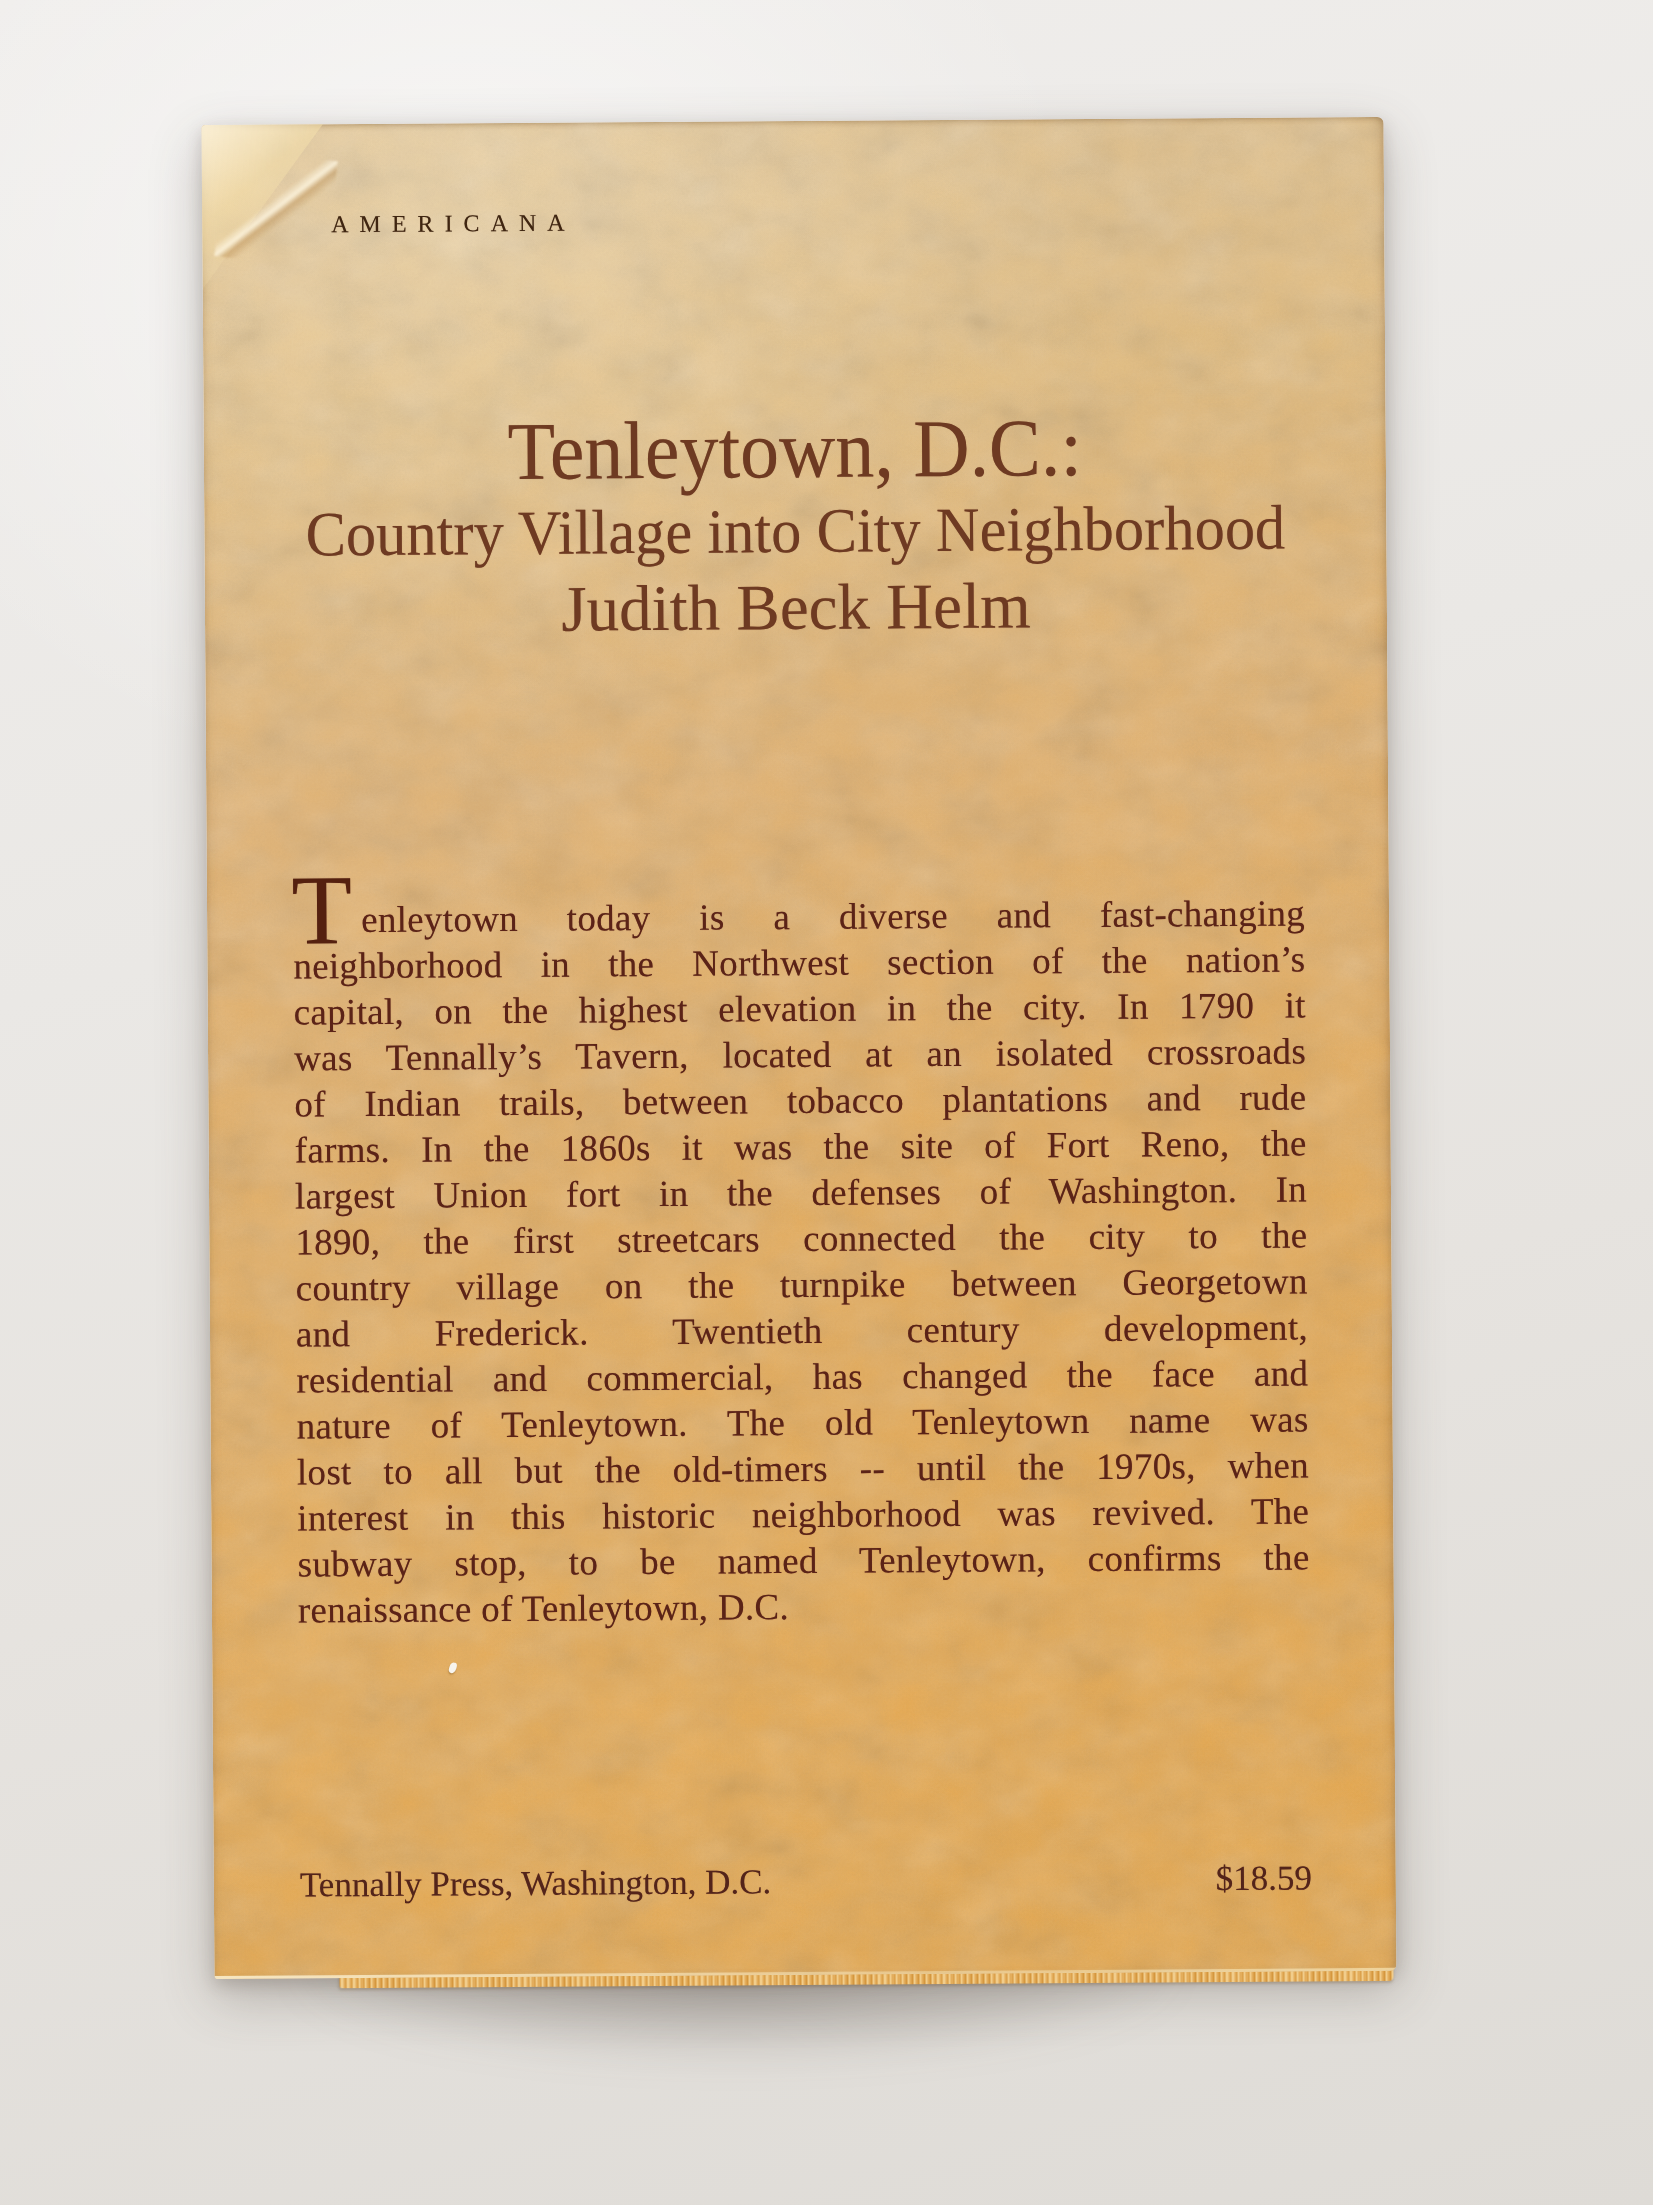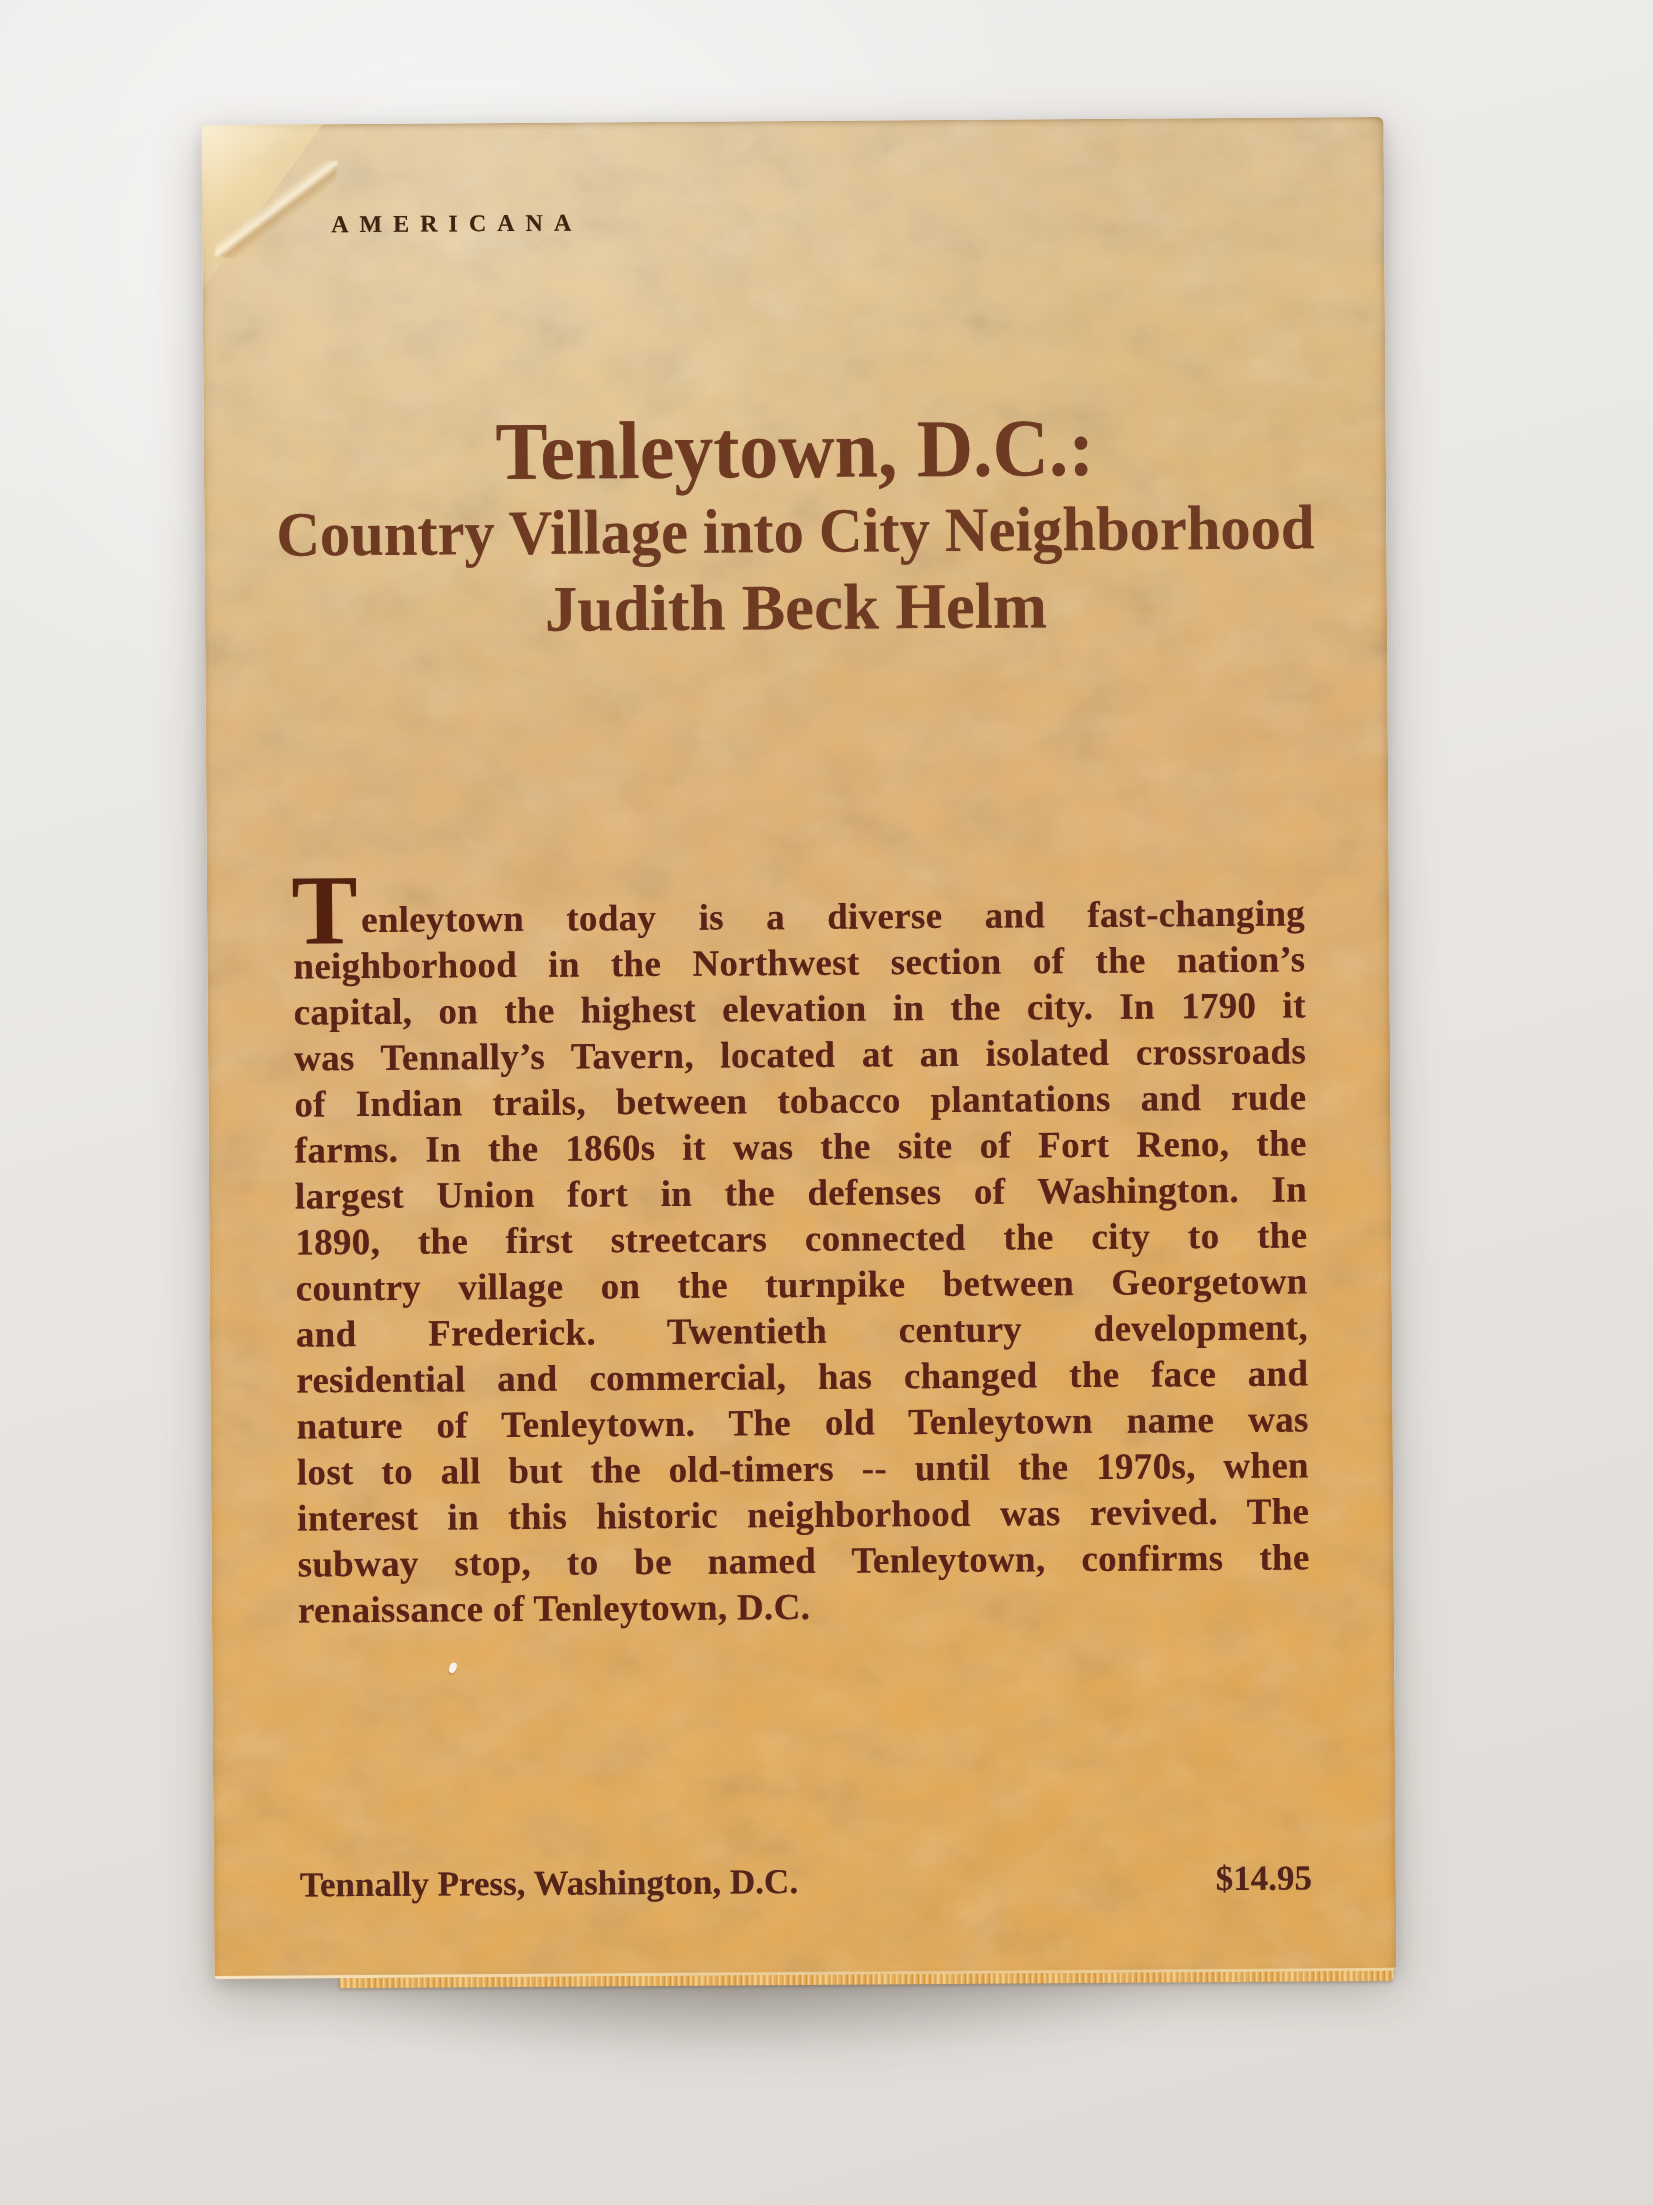--- a/index.html
+++ b/index.html
@@ -2,21 +2,20 @@
 <html style="font-size:11.8px"><head>
 <meta charset="utf-8">
 <style>
   html,body{margin:0;padding:0;background:#e8e5e1;}
   .scene{
     position:relative;
     width:1654px;height:2205px;
     overflow:hidden;
     background:linear-gradient(165deg,#f0eeec 0%,#eae8e5 38%,#e6e3df 62%,#dedbd6 100%);
     font-family:"Liberation Serif","DejaVu Serif",serif;
-    font-weight:bold;
   }
   .bg-light{
     position:absolute;inset:0;
     background:radial-gradient(55% 35% at 28% 12%,rgba(255,255,255,.55),rgba(255,255,255,0) 70%);
   }
   .book-shadow{
     position:absolute;left:213px;top:1919px;width:1161px;height:191px;
     background:radial-gradient(50% 60% at 45% 28%,rgba(75,65,58,.34),rgba(75,65,58,.14) 55%,rgba(75,65,58,0) 78%);
     filter:blur(19px);
   }
@@ -155,20 +154,20 @@
         <div class="bodyline">lost to all but the old-timers -- until the 1970s, when</div>
         <div class="bodyline">interest in this historic neighborhood was revived. The</div>
         <div class="bodyline">subway stop, to be named Tenleytown, confirms the</div>
         <div class="bodyline last">renaissance of Tenleytown, D.C.</div>
       </div>
 
       <div class="fleck"></div>
 
       <div class="footer-line">
         <span>Tennally Press, Washington, D.C.</span>
-        <span>$14.95</span>
+        <span>$18.59</span>
       </div>
 
       <div class="edge-highlight"></div>
     </div>
   </div>
 </div>
 
 
 </body></html>

